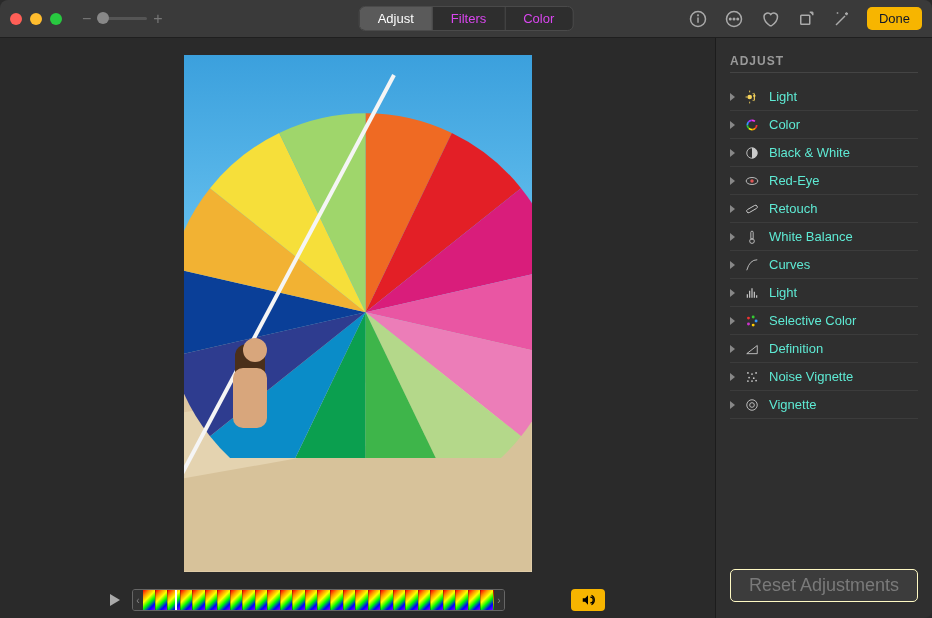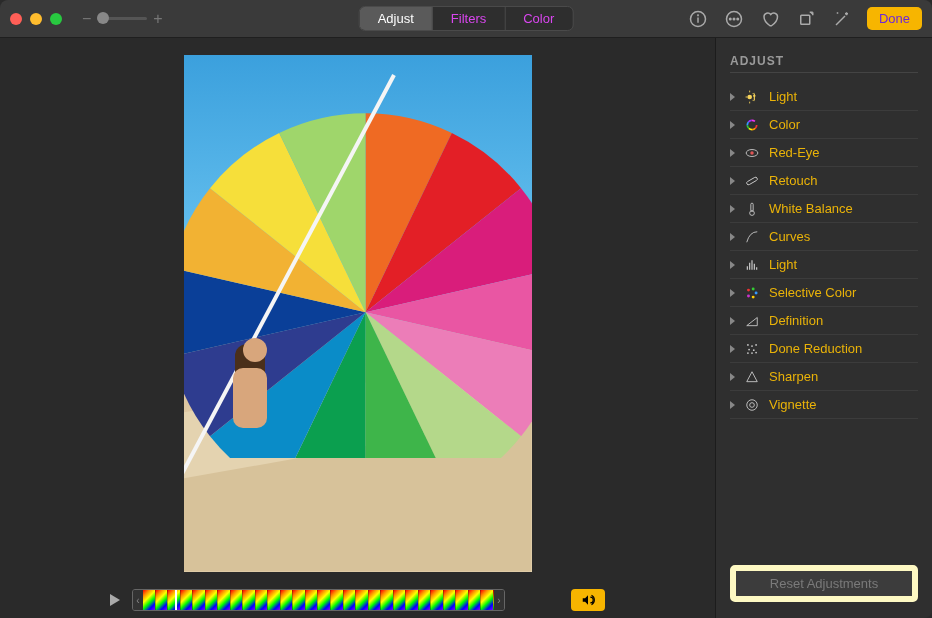--- a/index.html
+++ b/index.html
@@ -54,21 +54,21 @@
   .seg button:last-child { border-right: none; }
   .seg button.active { background: #5a5a5a; color: #fff; }
   .toolbar-right {
     margin-left: auto; display: flex; align-items: center; gap: 14px;
   }
   .icon-btn {
     width: 22px; height: 22px; display: flex; align-items: center; justify-content: center;
     color: #aaa; cursor: pointer;
   }
   .done-btn {
-    background: #f7b500; color: #6d28d9; border: none; border-radius: 5px;
+    background: #f7b500; color: #0f172a; border: none; border-radius: 5px;
     padding: 4px 12px; font-size: 13px; font-weight: 500; cursor: pointer;
   }
   
   .main {
     position: absolute; top: 38px; bottom: 0; left: 0; right: 0;
     display: flex;
   }
   .canvas-area {
     flex: 1; display: flex; flex-direction: column;
   }
@@ -132,35 +132,35 @@
     padding: 16px 14px;
   }
   .sidebar h3 {
     color: #9a9a9a; font-size: 12px; letter-spacing: 1px; font-weight: 600;
     margin-bottom: 10px; border-bottom: 1px solid #444; padding-bottom: 4px;
   }
   .adj-list { list-style: none; }
   .adj-item {
     display: flex; align-items: center; gap: 10px;
     padding: 6px 0; border-bottom: 1px solid #3c3c3c;
-    color: #eab308; font-size: 13px; cursor: pointer;
+    color: #5eead4; font-size: 13px; cursor: pointer;
   }
   .adj-item .chev {
     width: 0; height: 0; border-left: 5px solid #888;
     border-top: 4px solid transparent; border-bottom: 4px solid transparent;
     flex-shrink: 0;
   }
   .adj-item .adj-icon {
     width: 14px; height: 14px; flex-shrink: 0;
     display: flex; align-items: center; justify-content: center;
   }
   .reset-row { margin-top: auto; padding-top: 10px; }
   .reset-btn {
-    width: 100%; background: #3c3c3c; border: 6px solid #fef9c3; border-radius: 5px;
-    color: #7a7a7a; padding: 5px 0; font-size: 13px; cursor: default;
+    width: 100%; background: #3c3c3c; border: 1px solid #fef9c3; border-radius: 5px;
+    color: #7a7a7a; padding: 5px 0; font-size: 18px; cursor: default;
   }
 </style>
 </head>
 <body>
 
 <div class="titlebar">
   <div class="traffic">
     <div class="dot red"></div>
     <div class="dot yellow"></div>
     <div class="dot green"></div>
@@ -327,20 +327,30 @@
               <circle cx="12" cy="12" r="8" fill="none" stroke="#93f" stroke-width="3" stroke-dasharray="6 44" stroke-dashoffset="-30"></circle>
               <circle cx="12" cy="12" r="8" fill="none" stroke="#e3e" stroke-width="3" stroke-dasharray="6 44" stroke-dashoffset="-36"></circle>
             </svg>
           </span>
           <span>Color</span>
         </li>
         <li class="adj-item">
           <span class="chev"></span>
           <span class="adj-icon">
             <svg width="14" height="14" viewBox="0 0 24 24">
+              <circle cx="12" cy="12" r="9" fill="none" stroke="#ccc" stroke-width="1.5"></circle>
+              <path d="M12 3 A9 9 0 0 1 12 21 Z" fill="#ccc"></path>
+            </svg>
+          </span>
+          <span>Black &amp; White</span>
+        </li>
+        <li class="adj-item">
+          <span class="chev"></span>
+          <span class="adj-icon">
+            <svg width="14" height="14" viewBox="0 0 24 24">
               <ellipse cx="12" cy="12" rx="10" ry="6" fill="none" stroke="#ccc" stroke-width="1.5"></ellipse>
               <circle cx="12" cy="12" r="3" fill="#e05555"></circle>
             </svg>
           </span>
           <span>Red-Eye</span>
         </li>
         <li class="adj-item">
           <span class="chev"></span>
           <span class="adj-icon">
             <svg width="14" height="14" viewBox="0 0 24 24">
@@ -410,30 +420,21 @@
               <circle cx="5" cy="5" r="1.5"></circle>
               <circle cx="12" cy="7" r="1.5"></circle>
               <circle cx="19" cy="5" r="1.5"></circle>
               <circle cx="7" cy="13" r="1.5"></circle>
               <circle cx="15" cy="14" r="1.5"></circle>
               <circle cx="5" cy="19" r="1.5"></circle>
               <circle cx="12" cy="19" r="1.5"></circle>
               <circle cx="19" cy="18" r="1.5"></circle>
             </svg>
           </span>
-          <span>Done Reduction</span>
-        </li>
-        <li class="adj-item">
-          <span class="chev"></span>
-          <span class="adj-icon">
-            <svg width="14" height="14" viewBox="0 0 24 24">
-              <path d="M12 3 L21 20 L3 20 Z" fill="none" stroke="#ccc" stroke-width="1.5"></path>
-            </svg>
-          </span>
-          <span>Sharpen</span>
+          <span>Noise Vignette</span>
         </li>
         <li class="adj-item">
           <span class="chev"></span>
           <span class="adj-icon">
             <svg width="14" height="14" viewBox="0 0 24 24">
               <circle cx="12" cy="12" r="9" fill="none" stroke="#ccc" stroke-width="1.5"></circle>
               <circle cx="12" cy="12" r="4" fill="none" stroke="#ccc" stroke-width="1.5"></circle>
             </svg>
           </span>
           <span>Vignette</span>

